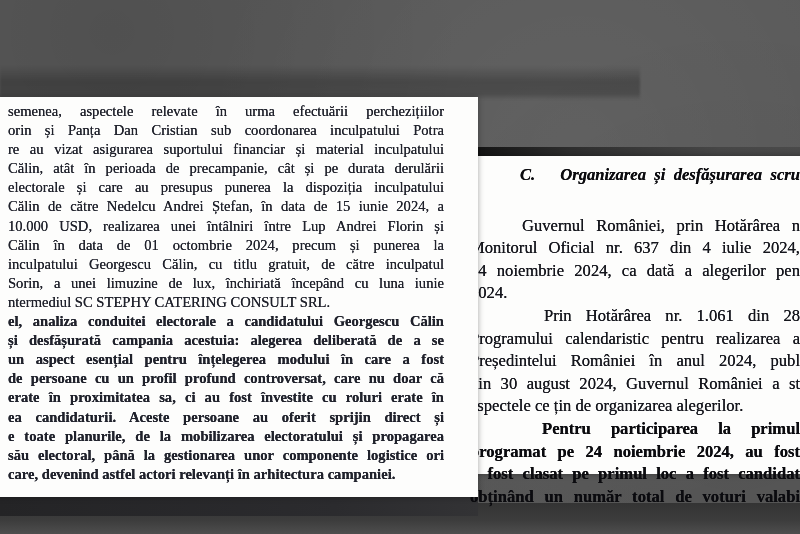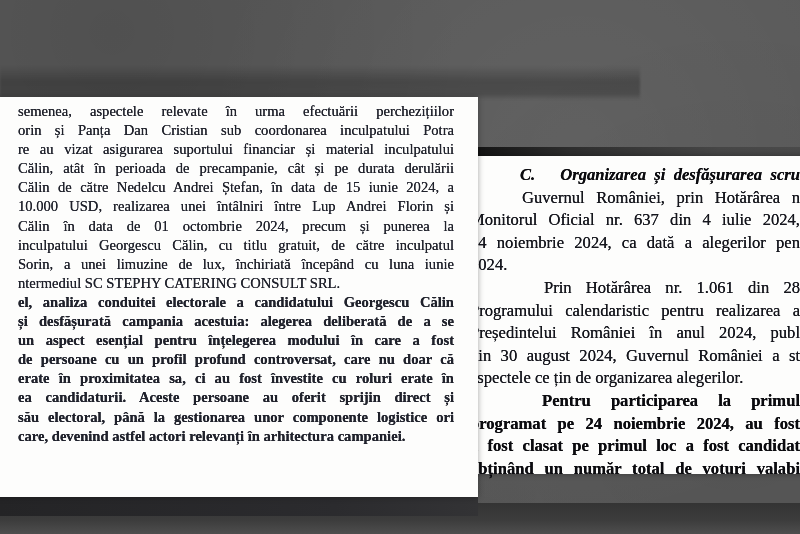--- a/index.html
+++ b/index.html
@@ -31,21 +31,21 @@
     background:linear-gradient(90deg,#141414 0%,#2e2e2e 30%,#464646 75%,#4a4a4a 100%);
   }
   .page{
     position:absolute;background:var(--page,#fdfdfc);
     box-shadow:0 0 6px rgba(0,0,0,.35);
   }
   .page-right{left:460px;top:156px;width:348px;height:318px;}
   .page-left{left:-12px;top:97px;width:490px;height:400px;}
   .page-text{position:absolute;}
   .page-left .page-text{
-    left:30px;top:5px;width:436px;
+    left:20px;top:5px;width:436px;
     font-size:14.6px;line-height:19.1px;
     color:var(--left_text,#20222c);
   }
   .page-right .page-text{
     left:10px;top:8px;width:330px;
     font-size:16.6px;line-height:22.6px;
     color:var(--right_text,#15161d);
   }
   .ln{
     text-align:justify;text-align-last:justify;
@@ -61,21 +61,21 @@
 <body>
 
 <div class="shade-top"></div>
 <div class="band-bottom"></div>
 <div class="scanbar-left-bottom"></div>
 <div class="scanbar-right-top"></div>
 
 <div class="page page-right">
   <div class="page-text">
       <div class="ln b i" style="text-indent: 50px;">C.&nbsp;&nbsp;&nbsp;Organizarea și desfășurarea scru</div>
-      <div class="ln" style="text-indent: 52px;">Guvernul României, prin Hotărârea n</div>
+      <div class="ln" style="text-indent: 52px; margin-top: 28px;">Guvernul României, prin Hotărârea n</div>
       <div class="ln">Monitorul Oficial nr. 637 din 4 iulie 2024,</div>
       <div class="ln">24 noiembrie 2024, ca dată a alegerilor pen</div>
       <div class="ln nj">2024.</div>
       <div class="ln" style="text-indent: 74px;">Prin Hotărârea nr. 1.061 din 28</div>
       <div class="ln">Programului calendaristic pentru realizarea a</div>
       <div class="ln">Președintelui României în anul 2024, publ</div>
       <div class="ln">din 30 august 2024, Guvernul României a st</div>
       <div class="ln nj">aspectele ce țin de organizarea alegerilor.</div>
       <div class="ln b" style="text-indent: 72px;">Pentru participarea la primul</div>
       <div class="ln b">programat pe 24 noiembrie 2024, au fost</div>
@@ -83,28 +83,30 @@
       <div class="ln b">obținând un număr total de voturi valabi</div>
     </div>
 </div>
 
 <div class="page page-left">
   <div class="page-text">
       <div class="ln">semenea, aspectele relevate în urma efectuării perchezițiilor</div>
       <div class="ln">orin și Panța Dan Cristian sub coordonarea inculpatului Potra</div>
       <div class="ln">re au vizat asigurarea suportului financiar și material inculpatului</div>
       <div class="ln">Călin, atât în perioada de precampanie, cât și pe durata derulării</div>
+      <div class="ln">electorale și care au presupus punerea la dispoziția inculpatului</div>
       <div class="ln">Călin de către Nedelcu Andrei Ștefan, în data de 15 iunie 2024, a</div>
       <div class="ln">10.000 USD, realizarea unei întâlniri între Lup Andrei Florin și</div>
       <div class="ln">Călin în data de 01 octombrie 2024, precum și punerea la</div>
       <div class="ln">inculpatului Georgescu Călin, cu titlu gratuit, de către inculpatul</div>
       <div class="ln">Sorin, a unei limuzine de lux, închiriată începând cu luna iunie</div>
       <div class="ln nj">ntermediul SC STEPHY CATERING CONSULT SRL.</div>
       <div class="ln b">el, analiza conduitei electorale a candidatului Georgescu Călin</div>
       <div class="ln b">și desfășurată campania acestuia: alegerea deliberată de a se</div>
       <div class="ln b">un aspect esențial pentru înțelegerea modului în care a fost</div>
       <div class="ln b">de persoane cu un profil profund controversat, care nu doar că</div>
       <div class="ln b">erate în proximitatea sa, ci au fost învestite cu roluri erate în</div>
       <div class="ln b">ea candidaturii. Aceste persoane au oferit sprijin direct și</div>
+      <div class="ln b">e toate planurile, de la mobilizarea electoratului și propagarea</div>
       <div class="ln b">său electoral, până la gestionarea unor componente logistice ori</div>
       <div class="ln b nj">care, devenind astfel actori relevanți în arhitectura campaniei.</div>
     </div>
 </div>
 
 </body></html>

